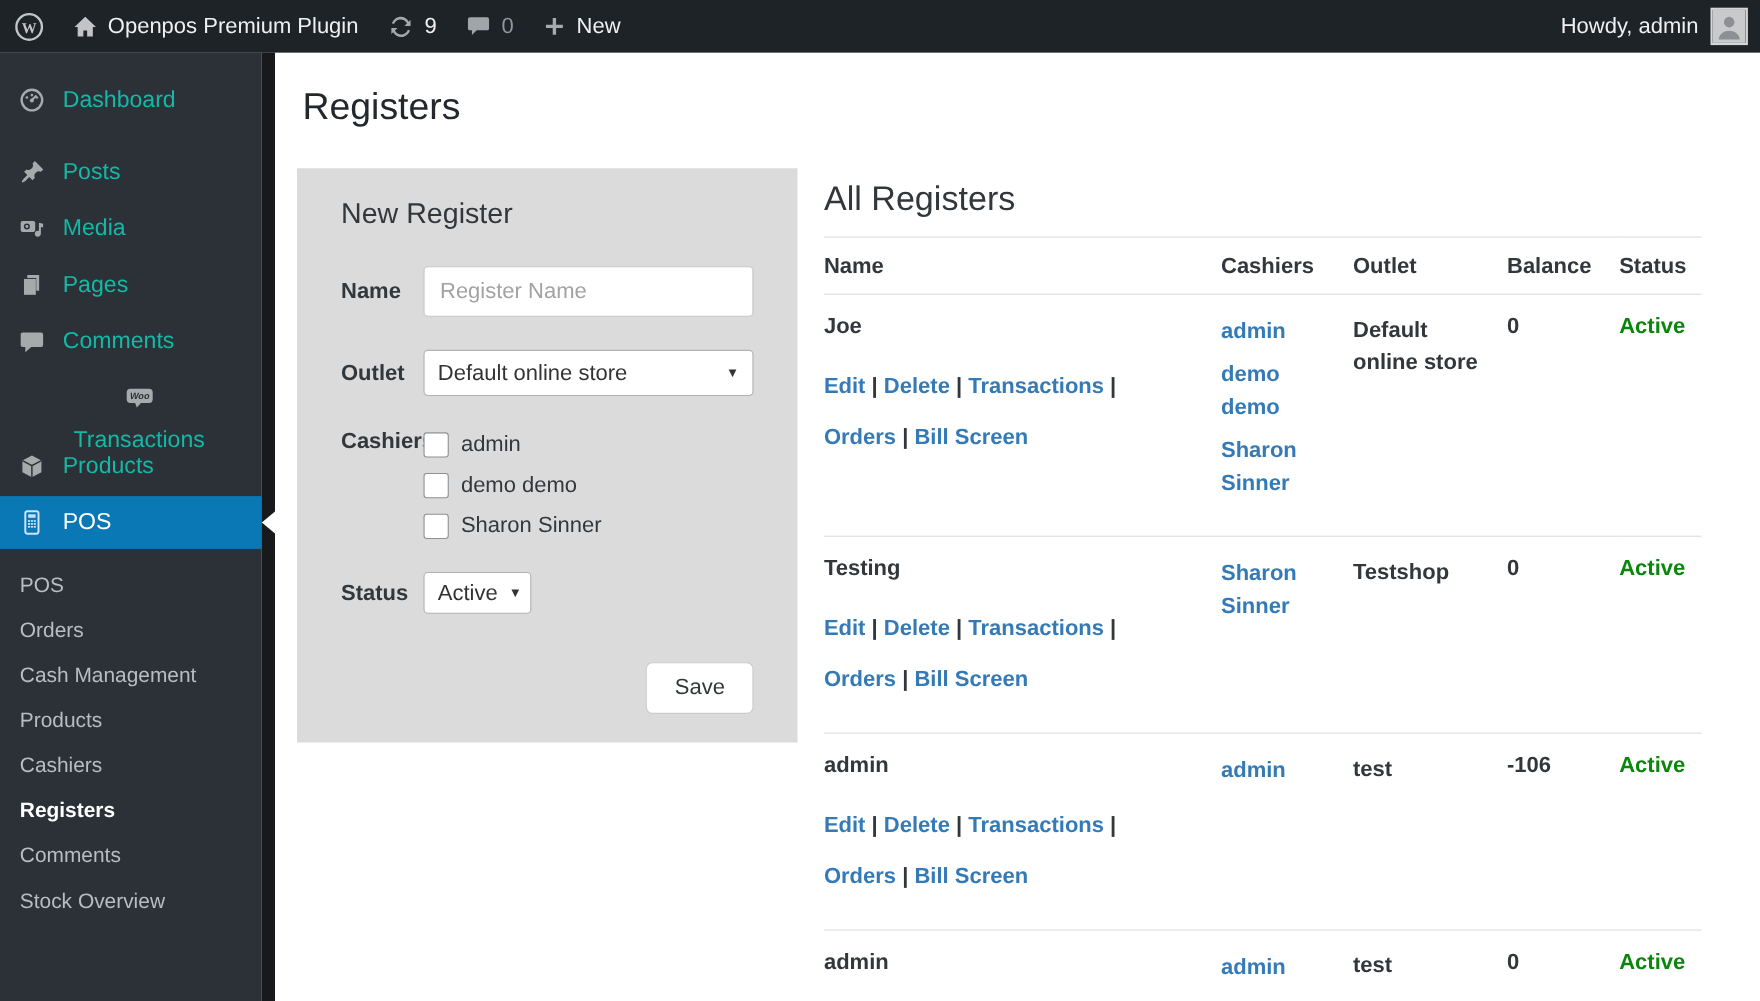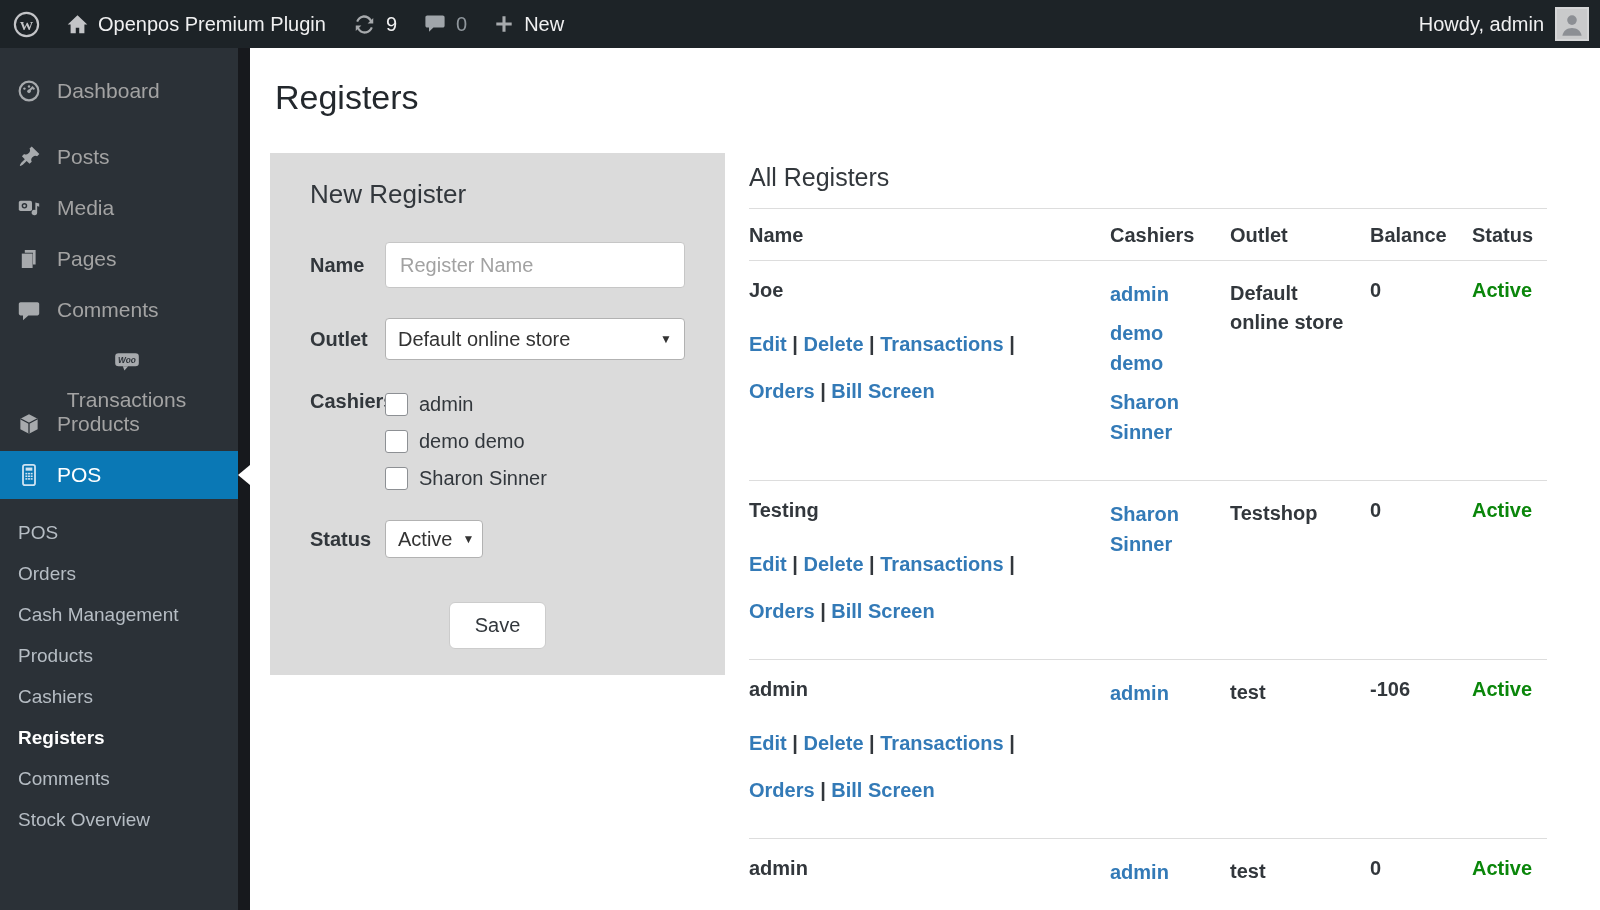--- a/index.html
+++ b/index.html
@@ -15,21 +15,21 @@
   .dim { color:#8f969c; }
   .avatar { width:30px; height:30px; display:inline-flex; outline:2px solid #d5d6d7; margin-left:4px; }
 
   
   .frame { display:flex; height:862px; }
   .sidebar { width:238px; flex:none; background:#2b3137; color:#eef0f1; position:relative; z-index:2; }
   .edge { width:12px; flex:none; background:#17191d; }
   ul { list-style:none; }
 
   .mi { display:flex; align-items:center; gap:15px; height:48px; padding-left:15px;
-    font-size:21px; margin-bottom:3px; cursor:pointer; position:relative; color:#a3a3a3; }
+    font-size:21px; margin-bottom:3px; cursor:pointer; position:relative; color:#14b8a6; }
   #menu-top { padding-top:19px; }
   #menu-top li:nth-child(1) { margin-bottom:18px; }
   #menu-top li:nth-child(6) { margin-top:15px;flex-direction:column; }
   .mi .ico { width:27px; display:flex; justify-content:center; align-items:center; }
   .mi.active { background:#0a78b5; color:#fff; }
   .arrow { position:absolute; right:-12px; top:50%; transform:translateY(-50%);
     width:0; height:0; border:10px solid transparent; border-left:0; border-right:12px solid #ffffff; }
 
   .sub { margin-top:13px; font-size:19px; color:#b6bdc4; }
   .smi { height:41px; display:flex; align-items:center; padding-left:18px; cursor:pointer; }
@@ -51,27 +51,27 @@
     padding:0 14px; color:#333; font-family:inherit; min-width:0; }
   .ftext::placeholder { color:#a2a2a2; }
   .fselect { flex:1; height:40px; background:#fff; border:1px solid #b2b2b2; border-radius:4px;
     display:flex; align-items:center; justify-content:space-between; padding:0 12px;
     font-size:20px; color:#333; cursor:pointer; }
   .fselect.small { flex:none; width:72px; height:36px; gap:10px; }
   .caret { font-size:12px; color:#333; }
   .checks { display:flex; flex-direction:column; gap:14px; padding-top:3px; }
   .check-row { display:flex; align-items:center; gap:11px; font-size:20px; color:#32373c; cursor:pointer; }
   .cb { width:21px; height:21px; background:#fff; border:1px solid #8d9094; border-radius:3px; flex:none; }
-  .save-row { justify-content:center; margin:44px 0 2px; }
+  .save-row { justify-content:flex-end; margin:44px 0 2px; }
   .save { background:#fff; border:1px solid #cccccc; border-radius:6px; font-size:20px; color:#32373c;
     padding:11px 25px; cursor:pointer; font-family:inherit; }
 
   
   .registers { width:798px; }
-  .registers h2 { font-size:25px; font-weight:400; color:#32373c; margin:10px 0 16px 0; }
+  .registers h2 { font-size:31px; font-weight:400; color:#32373c; margin:10px 0 16px 0; }
   table { border-collapse:collapse; width:798px; border-top:1px solid #dddddd; font-size:20px; color:#32373c; }
   thead th { text-align:left; font-weight:bold; padding:15px 0 13px; border-bottom:1px solid #dddddd; }
   tbody tr { border-bottom:1px solid #dddddd; }
   td { vertical-align:top; padding:18px 0 24px;font-weight:bold; }
   a { color:#337ab7; text-decoration:none; cursor:pointer; }
   .actions { margin-top:19px; max-width:330px; line-height:2.35; color:#32373c; }
   .cash-col a { display:block; max-width:102px; line-height:1.5; margin-bottom:9px; }
   .outlet-div { max-width:132px; line-height:1.45; }
   .status { color:#0a860a; }
 </style>

